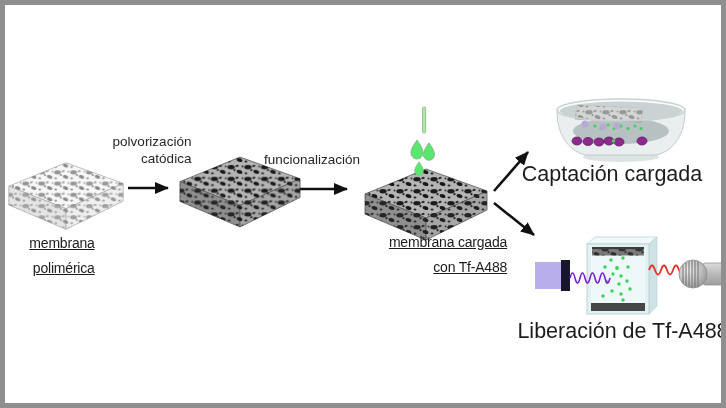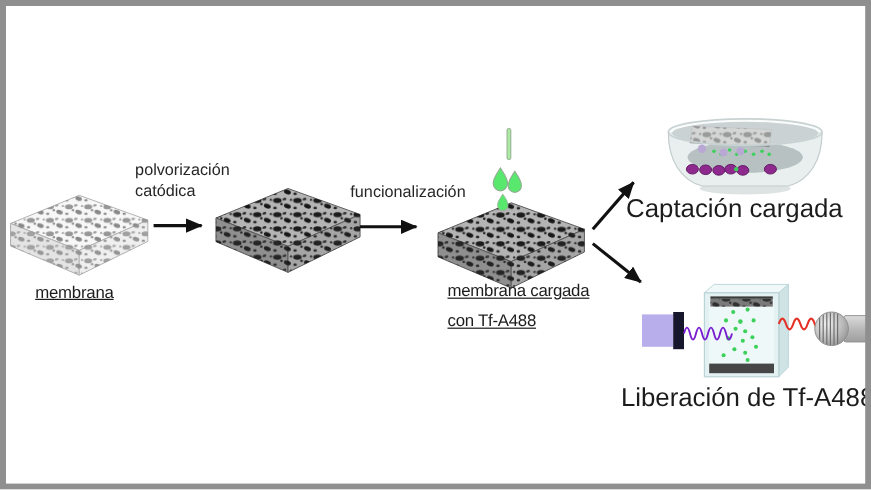--- a/index.html
+++ b/index.html
@@ -1,20 +1,20 @@
 <!DOCTYPE html>
 <html><head>
 <meta charset="utf-8">
 <style>
   html,body{margin:0;padding:0;background:#dcdcdc;font-family:"Liberation Sans",sans-serif;}
   .frame{position:relative;width:726px;height:408px;background:#ffffff;overflow:hidden;}
   .frame::after{content:"";position:absolute;inset:0;border:5px solid #8f8f8f;pointer-events:none;}
   .abs{position:absolute;}
   svg{display:block;}
-  .lbl{position:absolute;transform:translateX(-50%);text-align:left;color:#1c1c1c;white-space:nowrap;}
+  .lbl{position:absolute;transform:translateX(-50%);text-align:right;color:#1c1c1c;white-space:nowrap;}
   .lbl.small{font-size:13.5px;line-height:17px;color:#262626;}
   .lbl.main{font-size:14px;line-height:25px;letter-spacing:-0.2px;text-decoration:underline;}
   .lbl.outcome{font-size:21.5px;line-height:25px;}
 </style>
 </head>
 <body>
 
 <div class="frame">
 
   <svg class="abs" width="0" height="0" aria-hidden="true">
@@ -188,28 +188,29 @@
         <line x1="162" y1="26" x2="162" y2="54"></line>
           <line x1="165" y1="27" x2="165" y2="53"></line>
       </g>
     </g>
   </svg>
 
   <div class="lbl small" style="left:152px;top:133px">
     <span>polvorización</span><br>
     <span>catódica</span>
   </div>
-  <div class="lbl small" style="left:340px;top:151px">
+  <div class="lbl small" style="left:312px;top:151px">
     <span>funcionalización</span>
   </div>
 
   <div class="lbl main" style="left:62px;top:231px">
     <span>membrana</span><br>
-  </div>
-  <div class="lbl main" style="left:432px;top:230px">
+    <span>polimérica</span>
+  </div>
+  <div class="lbl main" style="left:448px;top:230px">
     <span>membrana cargada</span><br>
     <span>con Tf-A488</span>
   </div>
 
   <div class="lbl outcome" style="left:612px;top:162px">Captación cargada</div>
   <div class="lbl outcome" style="left:623px;top:319px">Liberación de Tf-A488</div>
 
 </div>
 
 </body></html>

